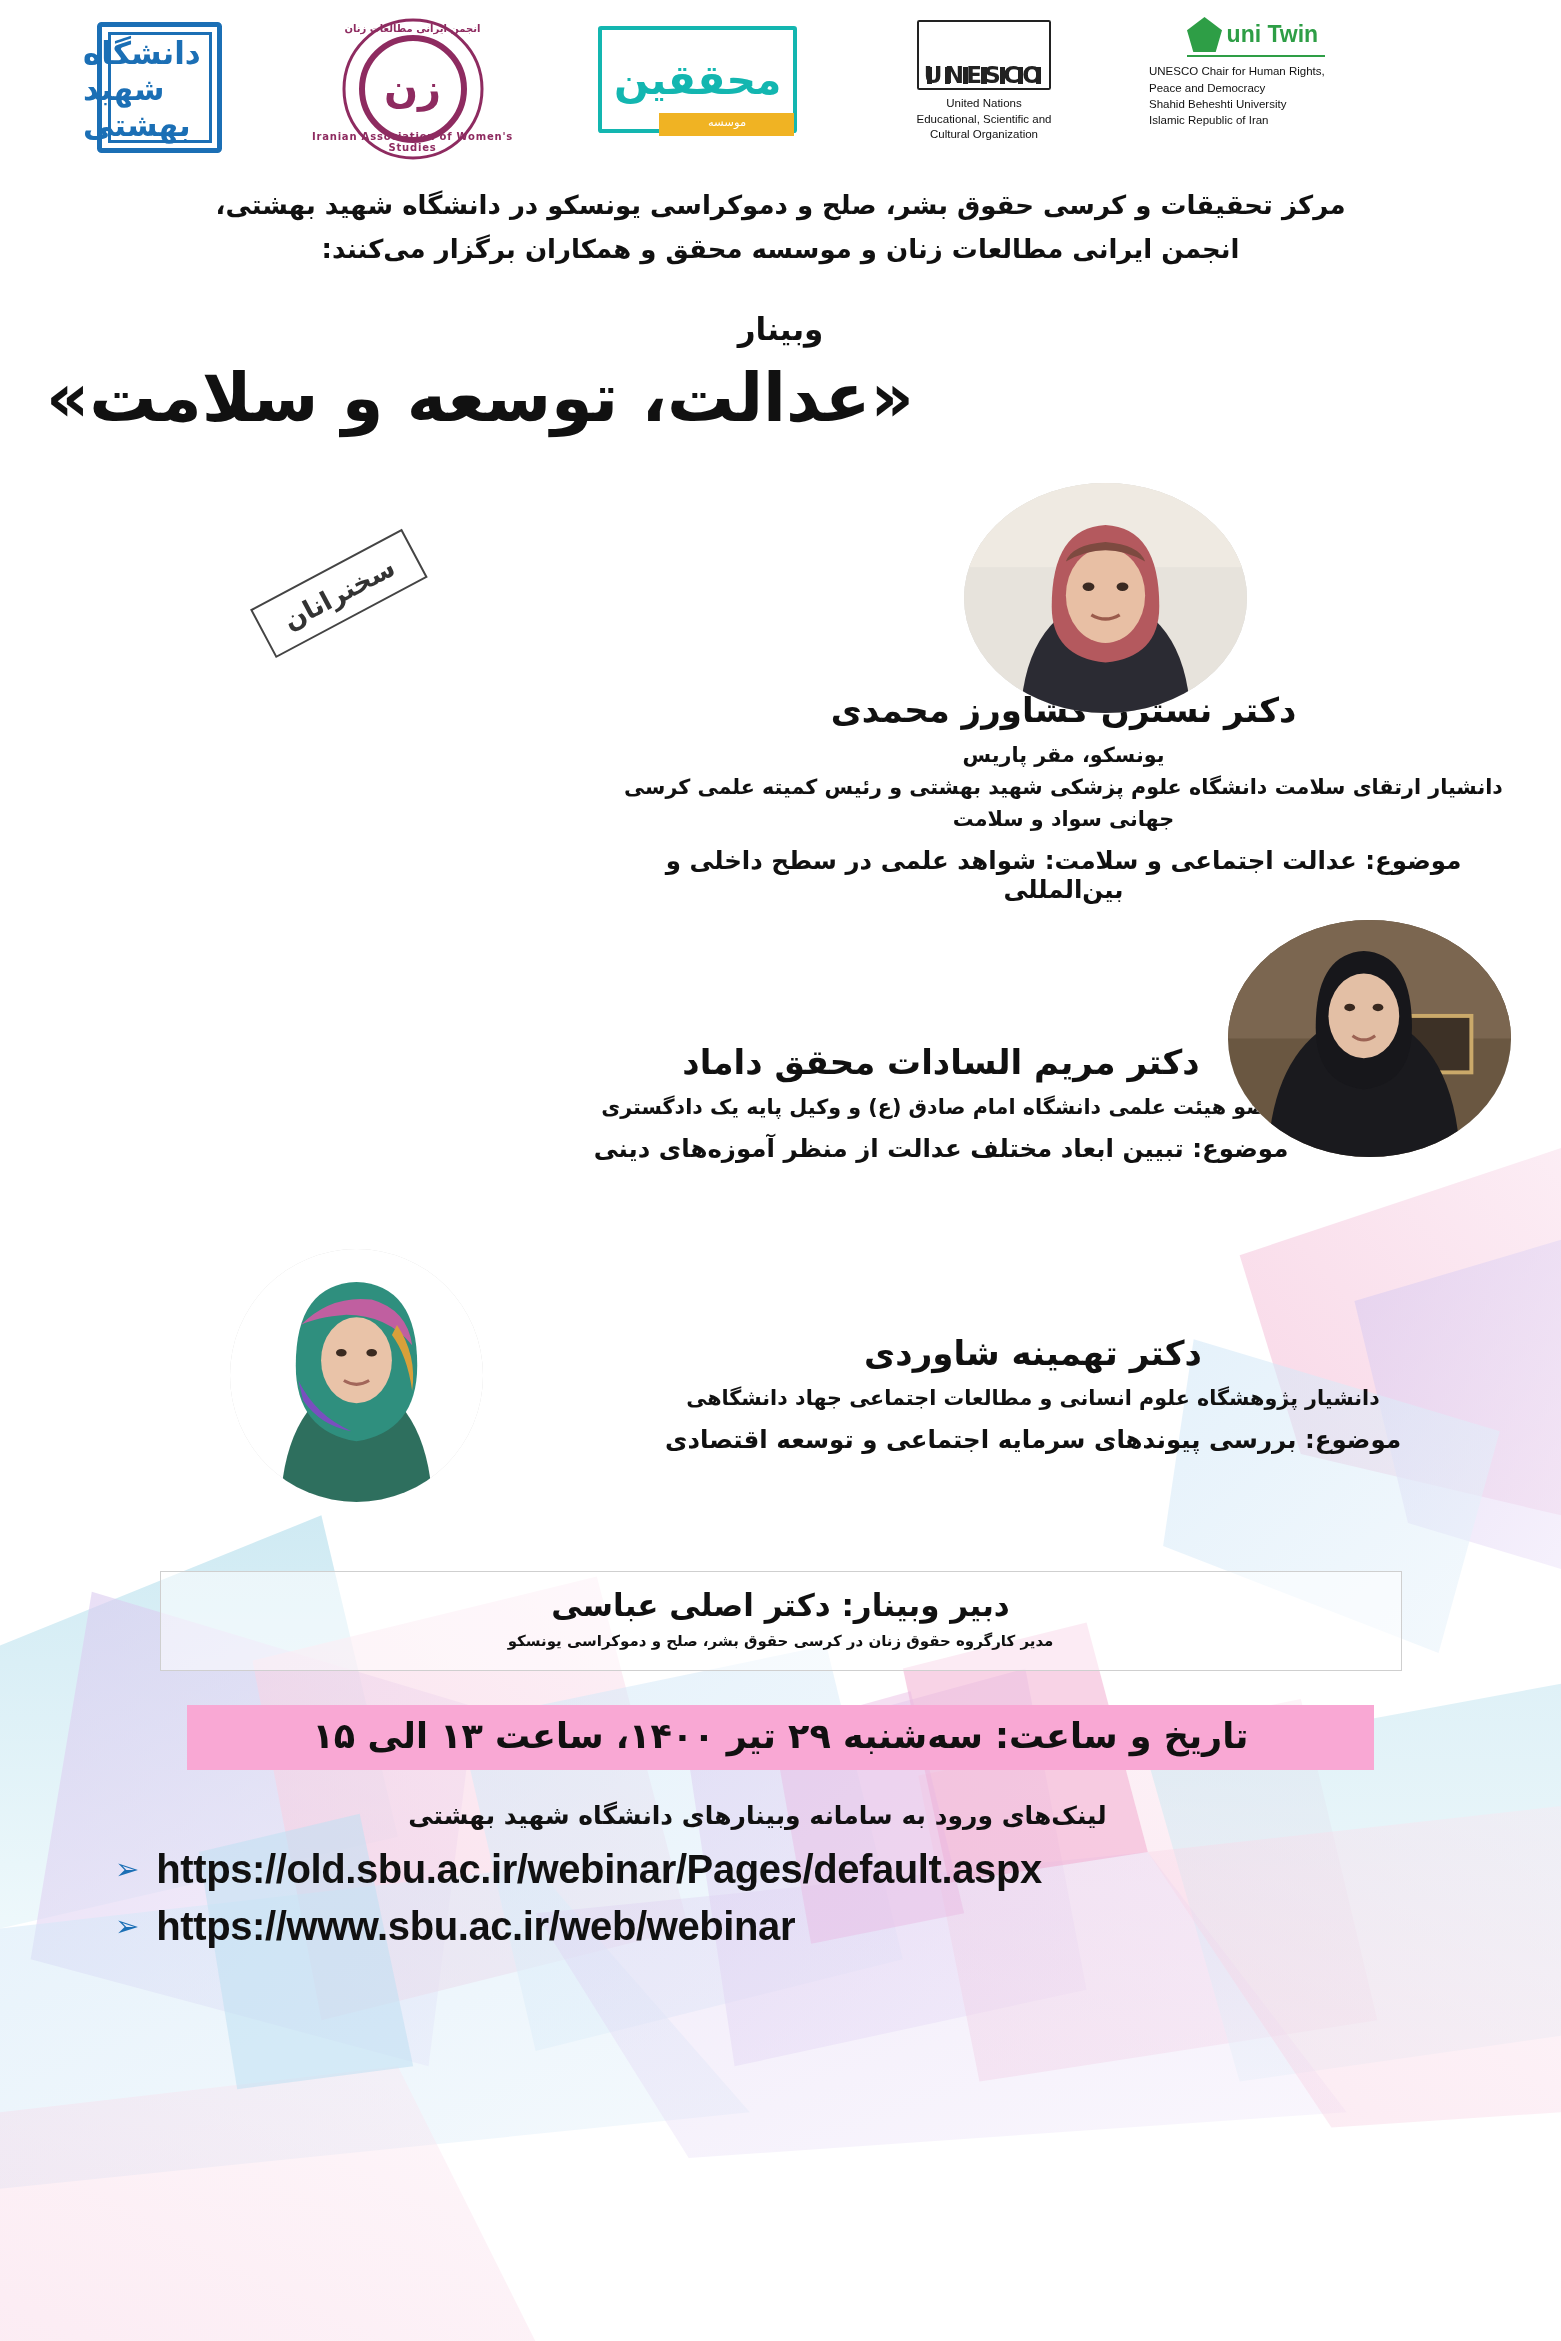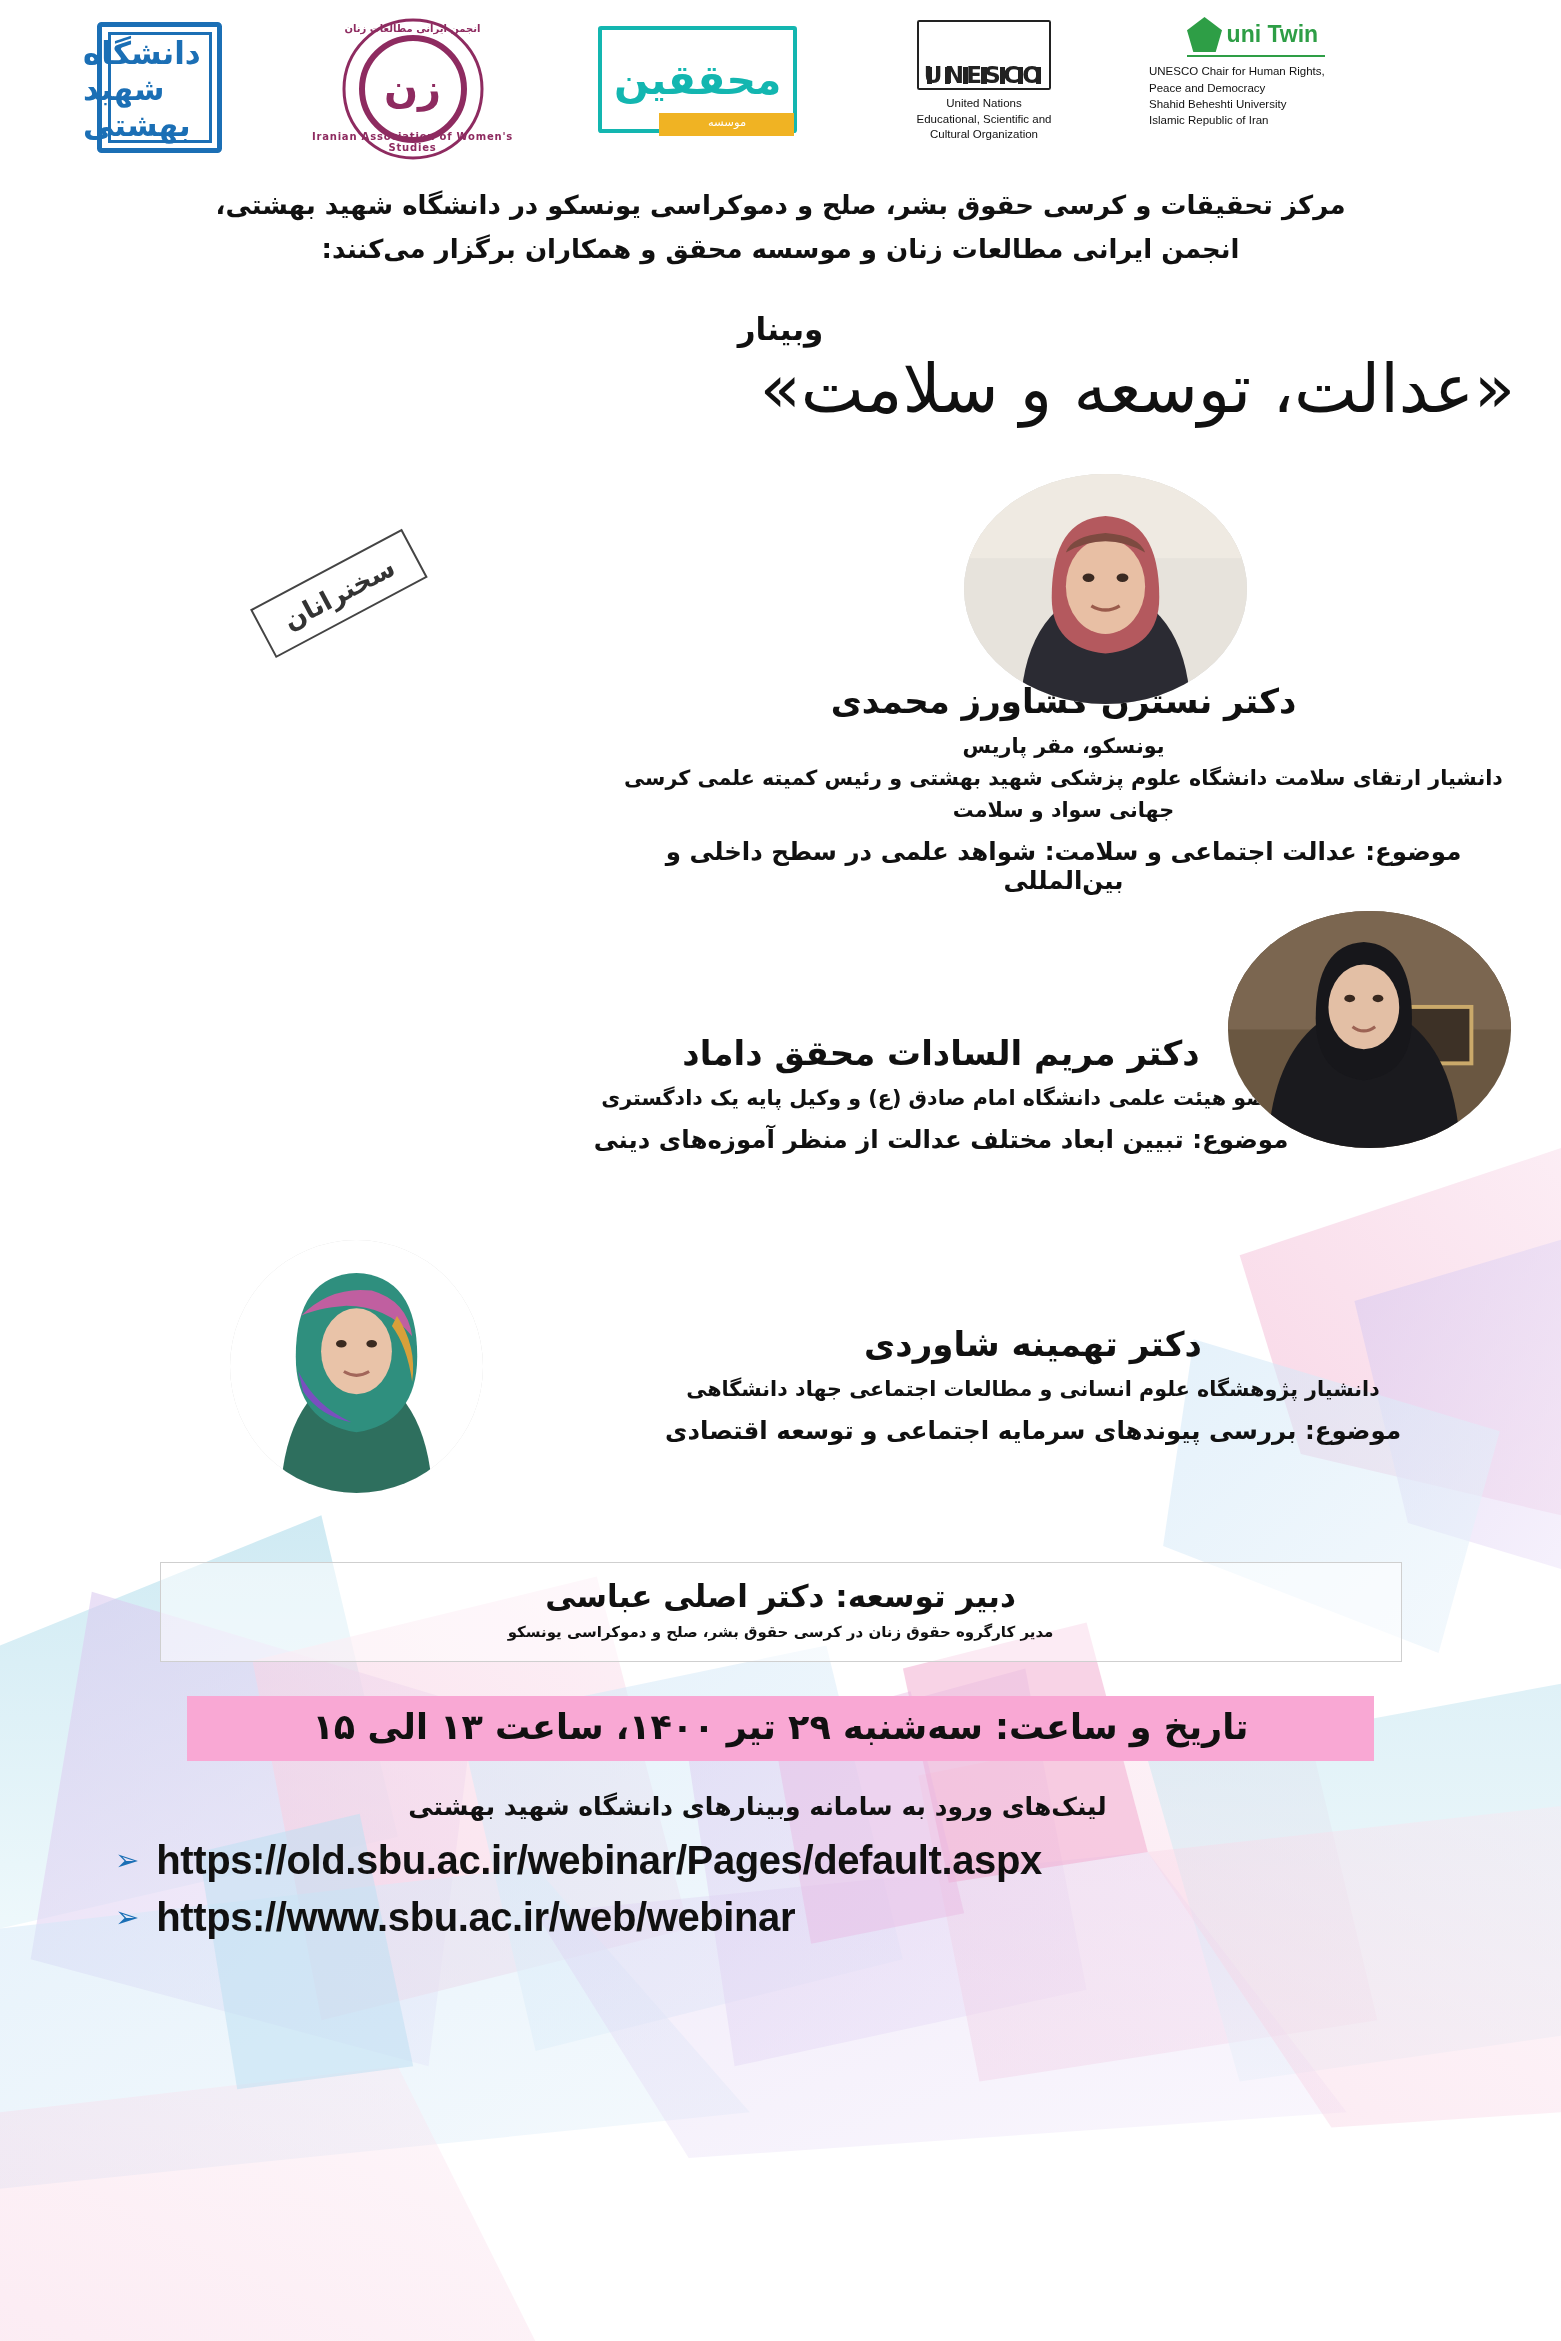--- a/index.html
+++ b/index.html
@@ -241,24 +241,24 @@
     margin: 17px auto 0 auto;
     max-width: 1378px;
   }
   .webinar-word {
     text-align: center;
     font-size: 31px;
     font-weight: bold;
     margin-top: 40px;
   }
   .main-title {
-    text-align: right;
+    text-align: left;
     font-size: 67px;
-    font-weight: normal;
-    margin-top: 3px;
+    font-weight: bold;
+    margin-top: 12px;
     letter-spacing: -0.8px;
   }
 
   
   .stamp {
     position: absolute;
     left: 253px;
     top: 566px;
     border: 2.3px solid #444;
     padding: 10.7px 23px;
@@ -541,21 +541,21 @@
       </svg>
     </div>
     <div class="sp-text" style="width: 964px; margin-right: 0; margin-left: auto; padding-top: 84px;">
       <div class="sp-name">دکتر تهمینه شاوردی</div>
       <div class="sp-affil">دانشیار پژوهشگاه علوم انسانی و مطالعات اجتماعی جهاد دانشگاهی</div>
       <div class="sp-topic">موضوع: بررسی پیوندهای سرمایه اجتماعی و توسعه اقتصادی</div>
     </div>
   </div>
 
   <div class="secretary">
-    <div class="s-title">دبیر توسعه: دکتر اصلی عباسی</div>
+    <div class="s-title">دبیر وبینار: دکتر اصلی عباسی</div>
     <div class="s-sub">مدیر کارگروه حقوق زنان در کرسی حقوق بشر، صلح و دموکراسی یونسکو</div>
   </div>
 
   <div class="date-band">تاریخ و ساعت: سه‌شنبه ۲۹ تیر ۱۴۰۰، ساعت ۱۳ الی ۱۵</div>
 
   <div class="links-wrap">
     <div class="links-title">لینک‌های ورود به سامانه وبینارهای دانشگاه شهید بهشتی</div>
 
     <div class="link-row">
       <span class="bullet">➢</span>

